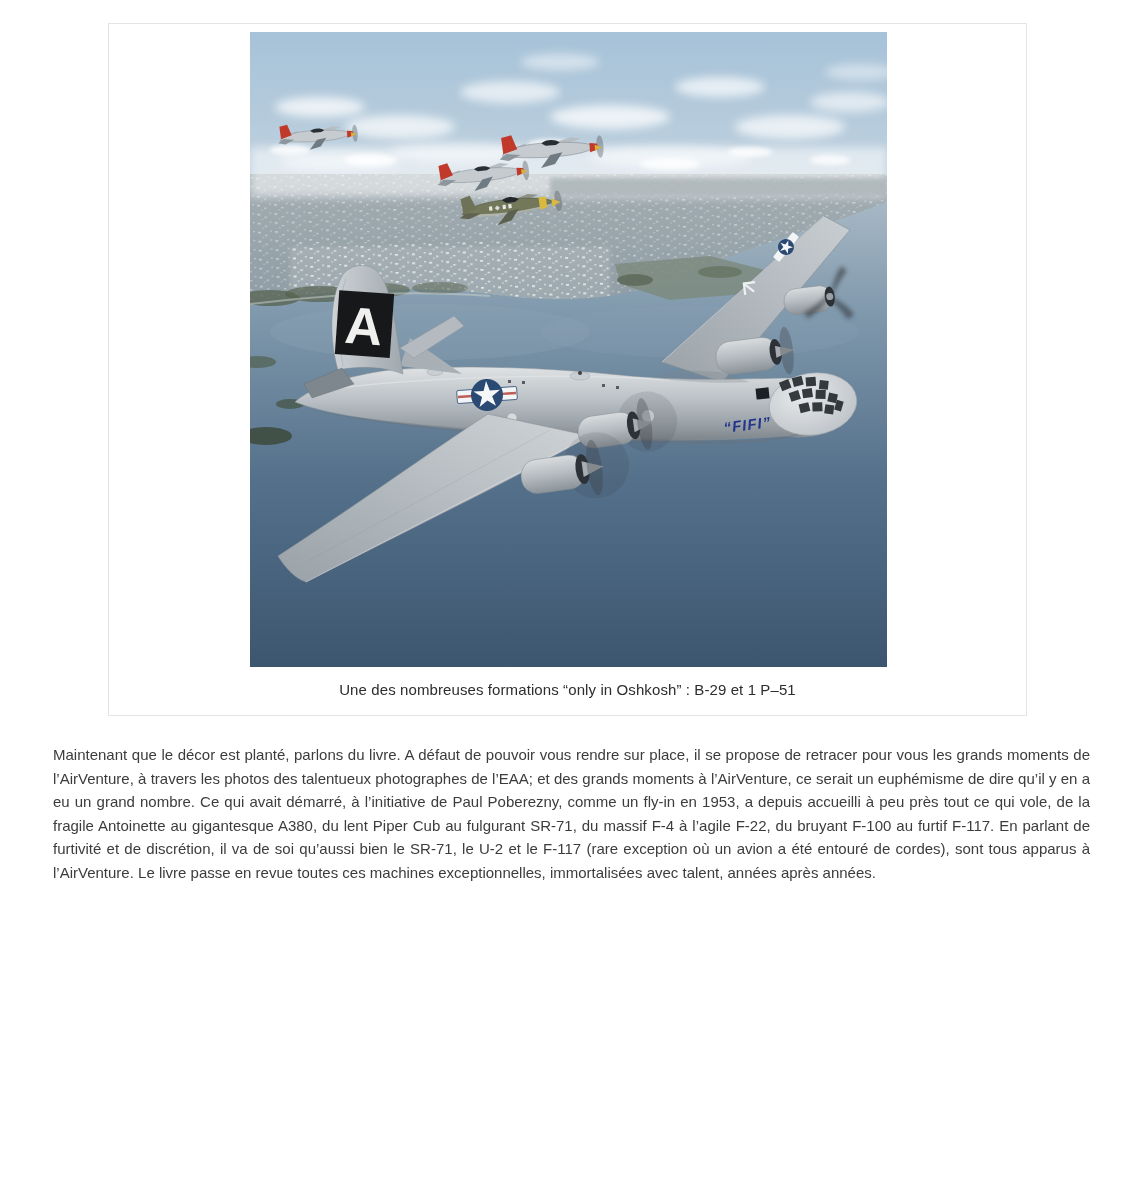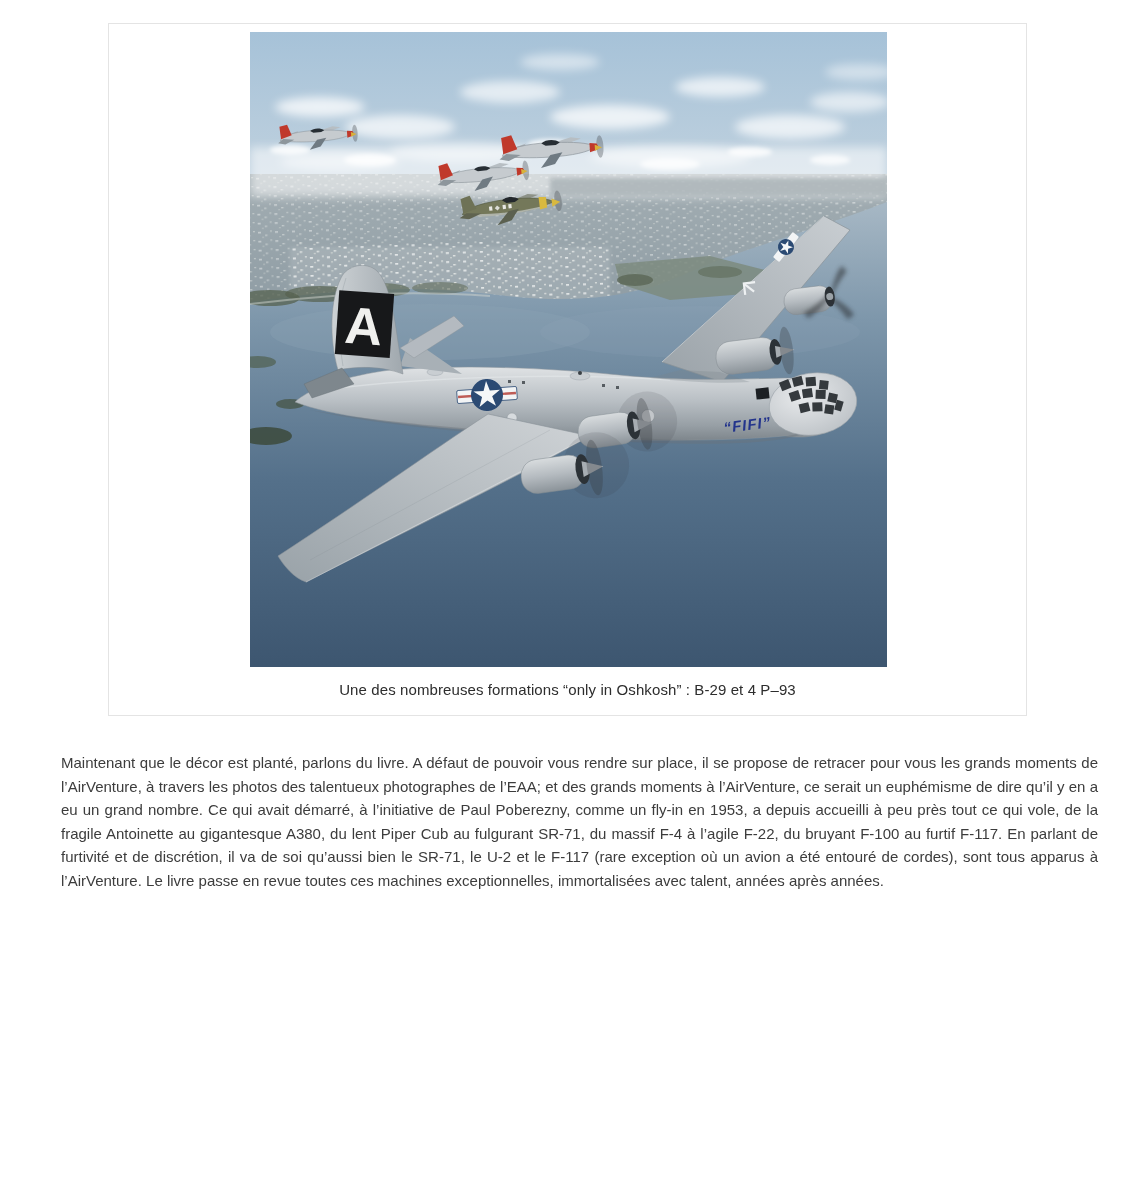--- a/index.html
+++ b/index.html
@@ -15,21 +15,21 @@
   .photo-wrap{
     position:absolute;left:141px;top:8px;width:637px;height:635px;
     overflow:hidden;background:#9db3c4;
   }
   .photo-wrap svg{display:block;width:100%;height:100%;}
   .figure-caption{
     position:absolute;left:0;top:657px;width:100%;
     text-align:center;font-size:15px;color:#2d2d2d;letter-spacing:0.1px;
   }
   .article-paragraph{
-    position:absolute;left:49px;top:739px;width:1037px;margin:12px;
+    position:absolute;left:49px;top:739px;width:1037px;margin:4px;
     font-size:15px;line-height:23.5px;color:#3c3c3c;
     text-align:justify;text-justify:inter-word;
   }
   .svg-text{font-family:"Liberation Sans","DejaVu Sans",sans-serif;}
 </style>
 </head>
 <body>
 
 <figure class="figure-card">
   <div class="photo-wrap">
@@ -273,16 +273,16 @@
             <rect x="562" y="371" width="10" height="9" transform="rotate(6 567 375)"></rect>
             <rect x="574" y="375" width="9" height="9" transform="rotate(16 578 379)"></rect>
             <rect x="585" y="372" width="7" height="10" transform="rotate(24 588 377)"></rect>
           </g>
           <rect x="506" y="356" width="13" height="11" fill="#1c2024" transform="rotate(-6 512 361)"></rect>
           <text class="svg-text" transform="translate(498,398) rotate(-7)" font-size="15" font-weight="bold" font-style="italic" fill="#23348c" letter-spacing="1" text-anchor="middle">“FIFI”</text>
         </g>
       </g>
     </svg>
   </div>
-  <figcaption class="figure-caption">Une des nombreuses formations “only in Oshkosh” : B-29 et 4 P–93</figcaption>
+  <figcaption class="figure-caption">Une des nombreuses formations “only in Oshkosh” : B-29 et 1 P–51</figcaption>
 </figure>
 
 <p class="article-paragraph">Maintenant que le décor est planté, parlons du livre. A défaut de pouvoir vous rendre sur place, il se propose de retracer pour vous les grands moments de l’AirVenture, à travers les photos des talentueux photographes de l’EAA; et des grands moments à l’AirVenture, ce serait un euphémisme de dire qu’il y en a eu un grand nombre. Ce qui avait démarré, à l’initiative de Paul Poberezny, comme un fly-in en 1953, a depuis accueilli à peu près tout ce qui vole, de la fragile Antoinette au gigantesque A380, du lent Piper Cub au fulgurant SR-71, du massif F-4 à l’agile F-22, du bruyant F-100 au furtif F-117. En parlant de furtivité et de discrétion, il va de soi qu’aussi bien le SR-71, le U-2 et le F-117 (rare exception où un avion a été entouré de cordes), sont tous apparus à l’AirVenture. Le livre passe en revue toutes ces machines exceptionnelles, immortalisées avec talent, années après années.</p>
 
 </body></html>

